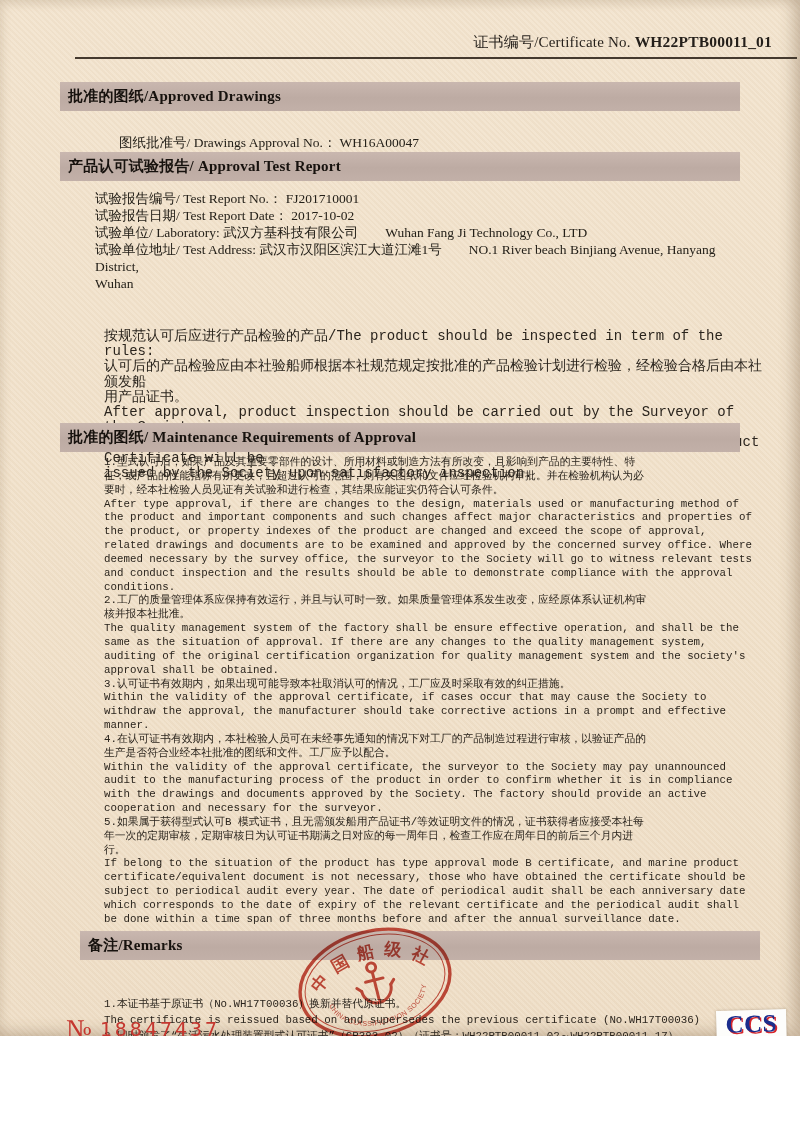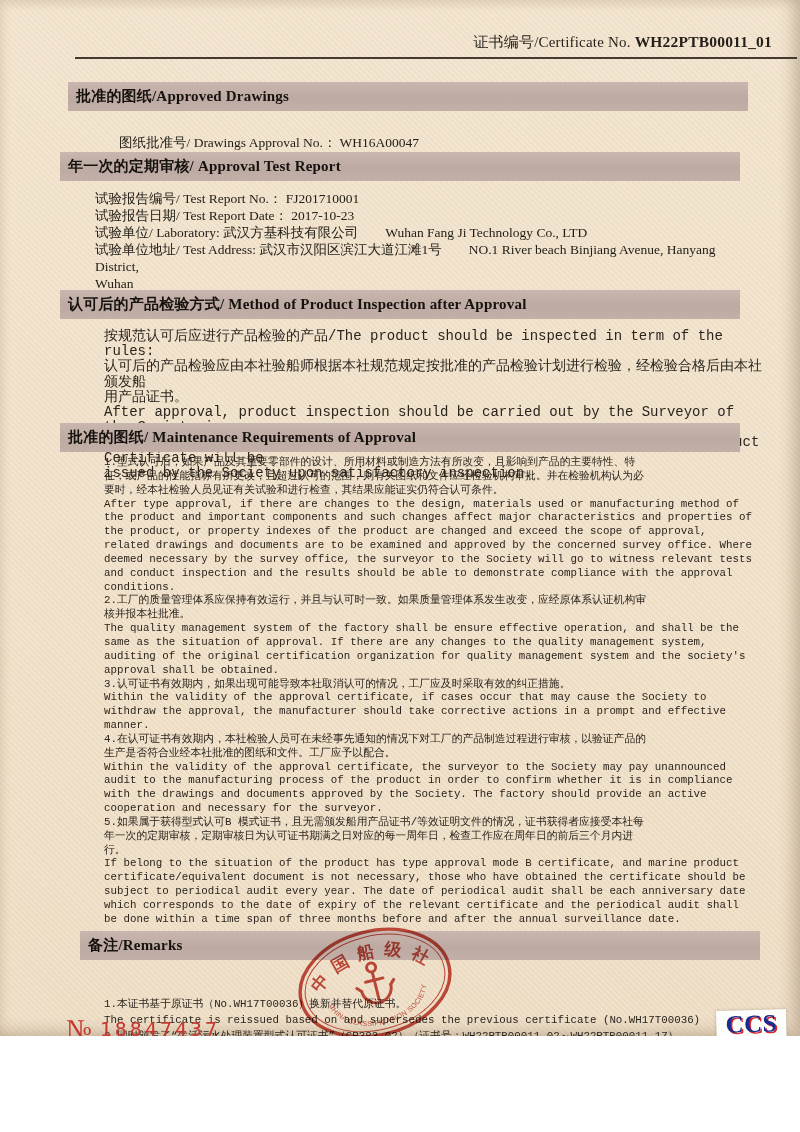--- a/index.html
+++ b/index.html
@@ -28,21 +28,21 @@
   }
 
   
   .bar {
     position: absolute; left: 60px; width: 680px; height: 29px;
     background: linear-gradient(180deg, #c9b7af 0%, #bdaba3 55%, #c2b0a8 100%);
     display: flex; align-items: center; padding-left: 8px;
     font-weight: bold; font-size: 15px; color: #17120e;
     letter-spacing: 0.2px; white-space: nowrap;
   }
-  .bar-1 { top: 82px; margin-left: 8px; }
+  .bar-1 { top: 82px; }
   .bar-2 { top: 152px; }
   .bar-3 { top: 290px; }
   .bar-4 { top: 423px; }
   .bar-5 { top: 931px; margin-left: 20px; }
 
   .field-line {
     position: absolute; font-size: 13.5px; white-space: pre; color: #242019;
   }
   .drawings-line { top: 134px; left: 95px; margin-left: 24px; }
 
@@ -120,28 +120,27 @@
 <div class="page">
 
   <div class="cert-no-line">
     <span>证书编号/Certificate No. </span><span class="num">WH22PTB00011_01</span>
   </div>
   <div class="header-rule"></div>
 
   <div class="bar bar-1">批准的图纸/Approved Drawings</div>
   <div class="field-line drawings-line">图纸批准号/ Drawings Approval No.： WH16A00047</div>
 
-  <div class="bar bar-2">年一次的定期审核/ Approval Test Report</div>
+  <div class="bar bar-2">产品认可试验报告/ Approval Test Report</div>
   <div class="report-lines">试验报告编号/ Test Report No.： FJ201710001
-试验报告日期/ Test Report Date： 2017-10-23
+试验报告日期/ Test Report Date： 2017-10-02
 试验单位/ Laboratory: 武汉方基科技有限公司　　Wuhan Fang Ji Technology Co., LTD
 试验单位地址/ Test Address: 武汉市汉阳区滨江大道江滩1号　　NO.1 River beach Binjiang Avenue, Hanyang District,
 Wuhan</div>
 
-  <div class="bar bar-3">认可后的产品检验方式/ Method of Product Inspection after Approval</div>
   <div class="mono-body inspection-body">按规范认可后应进行产品检验的产品/The product should be inspected in term of the rules:
 认可后的产品检验应由本社验船师根据本社规范规定按批准的产品检验计划进行检验，经检验合格后由本社颁发船
 用产品证书。
 After approval, product inspection should be carried out by the Surveyor of the Society in
 accordance with the approved product inspection scheme, and the Marine Product Certificate will be
 issued by the Society upon satisfactory inspection.</div>
 
   <div class="bar bar-4">批准的图纸/ Maintenance Requirements of Approval</div>
   <div class="mono-body maintenance-body">1.型式认可后，如果产品及其重要零部件的设计、所用材料或制造方法有所改变，且影响到产品的主要特性、特
 征；或产品的性能指标有所更改，且超过认可的范围，则有关图纸和文件应经检验机构审批。并在检验机构认为必

